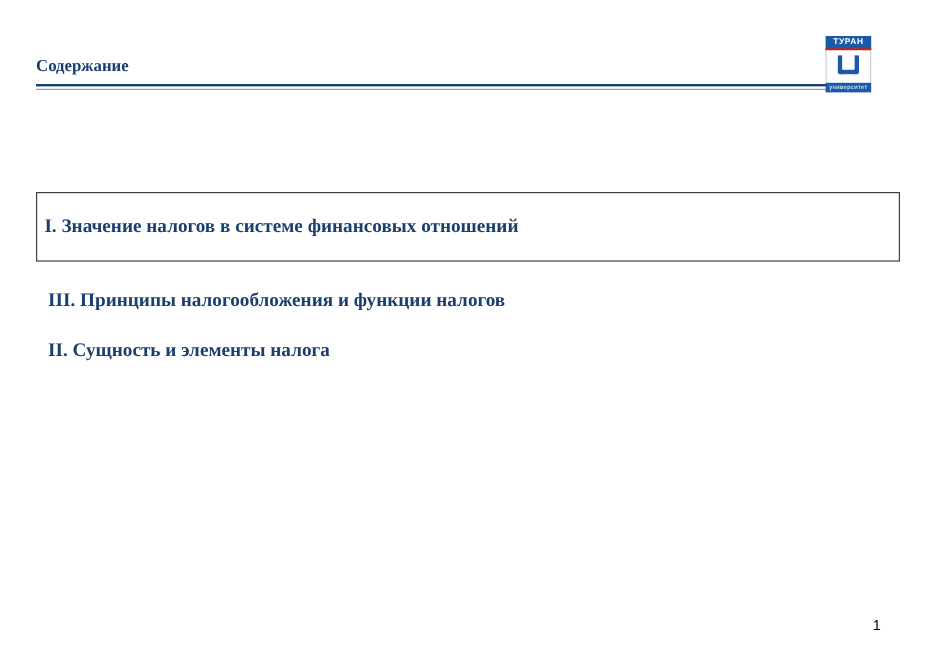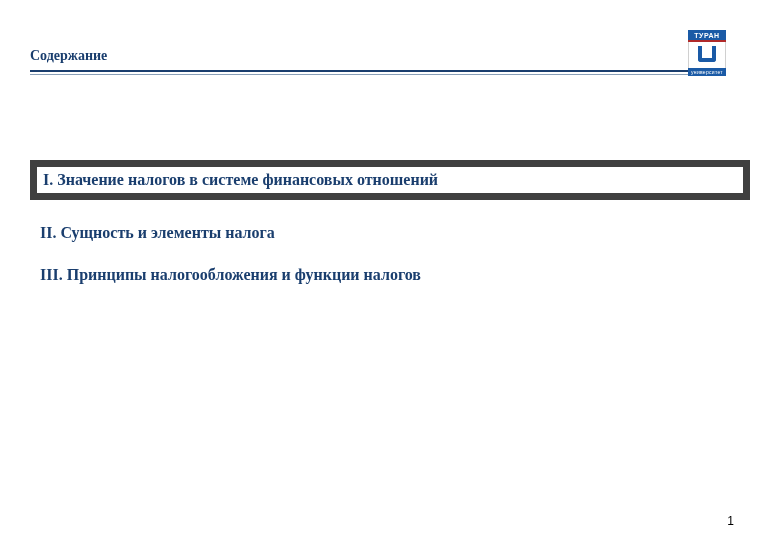--- a/index.html
+++ b/index.html
@@ -74,22 +74,22 @@
     padding: 1px 0;
     letter-spacing: 0.3px;
   }
   .content {
     position: absolute;
     top: 160px;
     left: 30px;
     right: 30px;
   }
   .boxed {
-    border: 7px solid #404040;
-    padding: 4px 6px;
+    border: 1px solid #404040;
+    padding: 19px 6px;
     margin-bottom: 24px;
   }
   .item {
     font-weight: bold;
     font-size: 16px;
     color: #1a3e6e;
     margin: 0 0 24px 10px;
   }
   .boxed .item {
     margin: 0;
@@ -116,17 +116,17 @@
 <div class="logo">
   <div class="logo-top">ТУРАН</div>
   <div class="logo-mid"><span class="logo-u"></span></div>
   <div class="logo-bot">университет</div>
 </div>
 
 <div class="content">
   <div class="boxed">
     <div class="item">I. Значение налогов в системе финансовых отношений</div>
   </div>
+  <div class="item">III. Принципы налогообложения и функции налогов</div>
   <div class="item">II. Сущность и элементы налога</div>
-  <div class="item">III. Принципы налогообложения и функции налогов</div>
 </div>
 
 <div class="page-num">1</div>
 
 </body></html>

